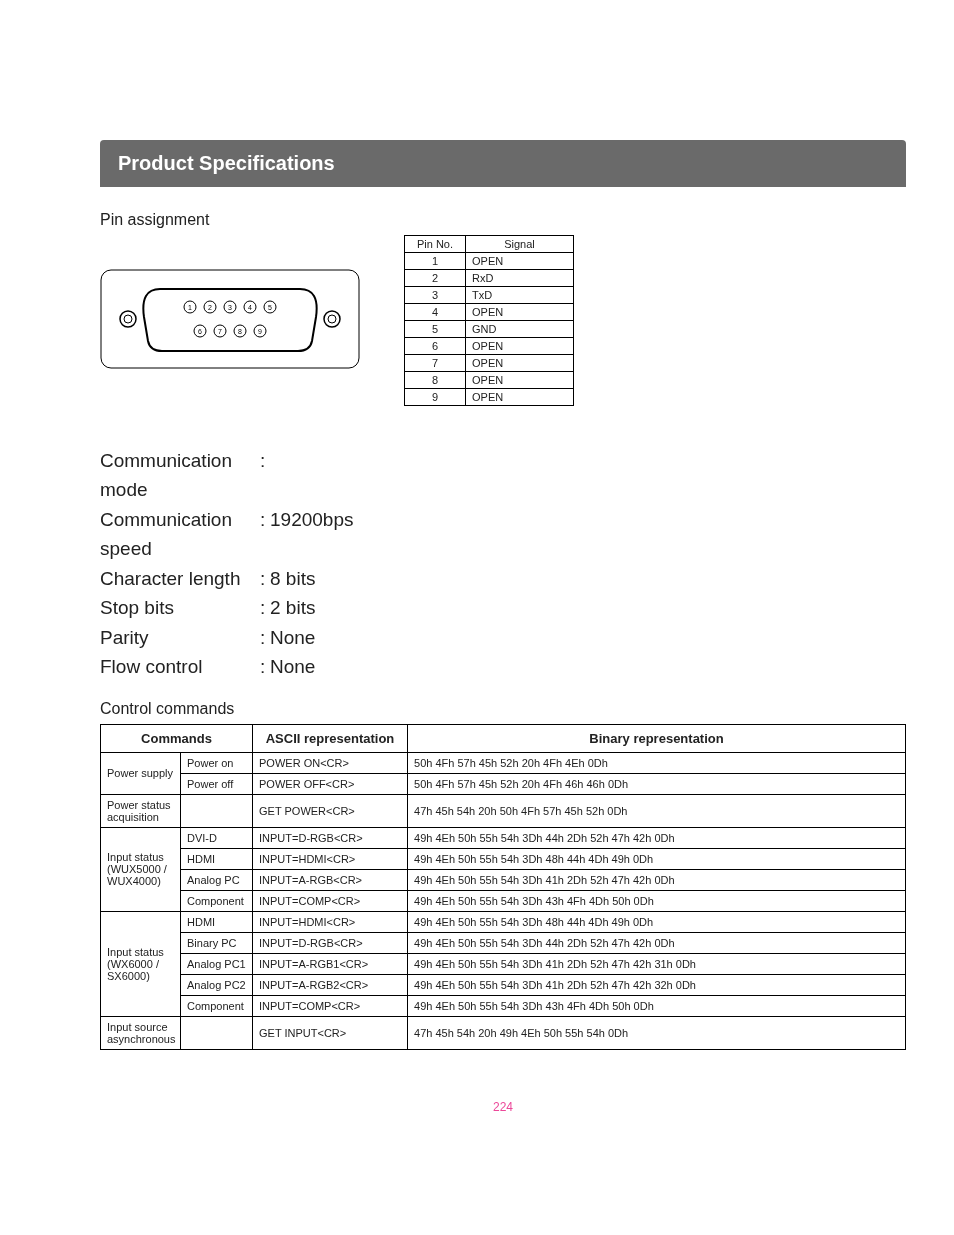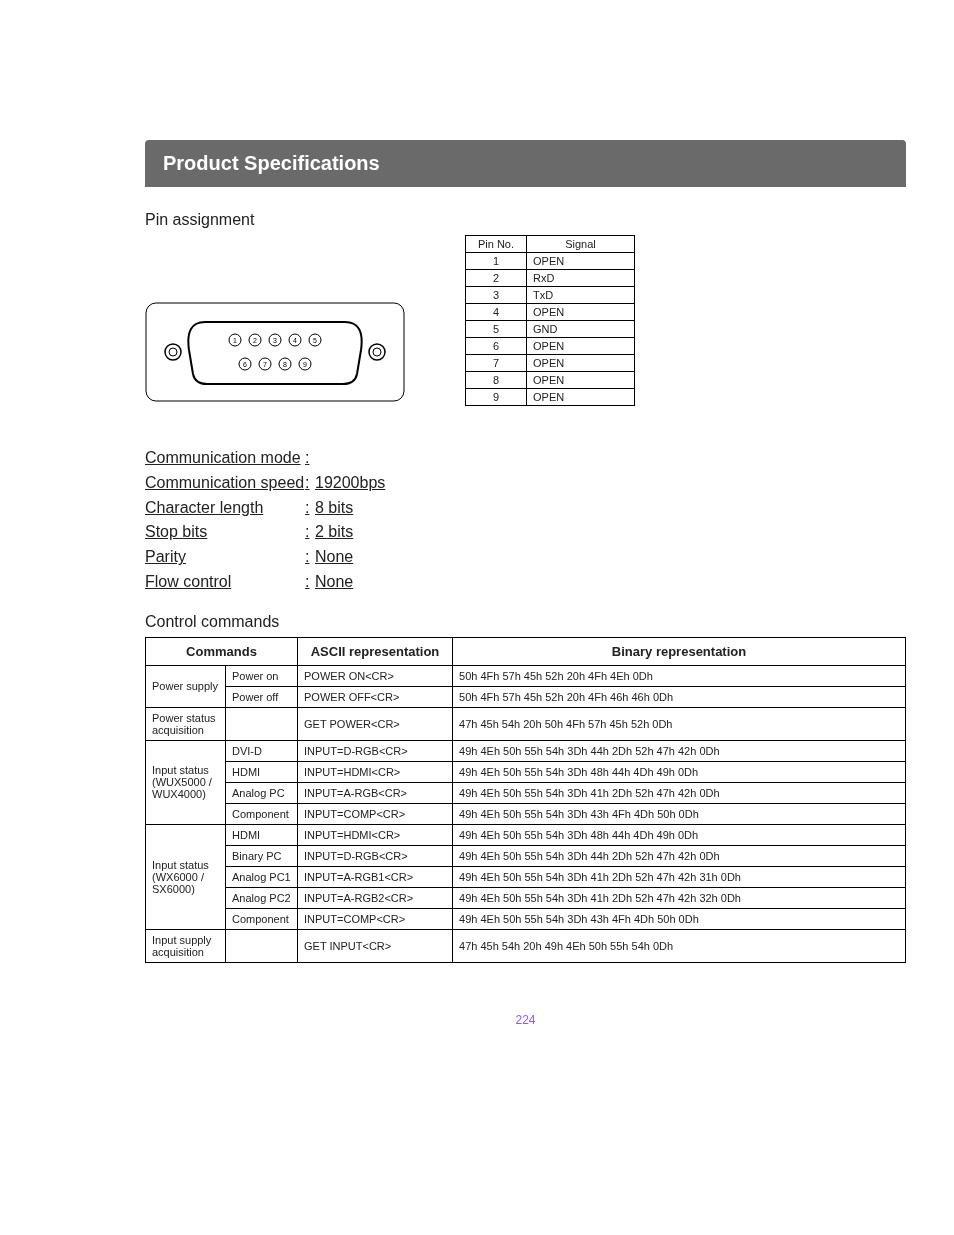--- a/index.html
+++ b/index.html
@@ -4,21 +4,20 @@
 <style>
   body {
     margin: 0;
     font-family: Arial, Helvetica, sans-serif;
     background: #fff;
     color: #222;
     width: 954px;
   }
   .page {
     padding: 140px 48px 60px 100px;
-    margin-left: 45px;
   }
   .title-bar {
     background: #6a6a6a;
     color: #fff;
     font-weight: bold;
     font-size: 20px;
     padding: 12px 18px;
     border-radius: 4px 4px 0 0;
     margin-bottom: 24px;
   }
@@ -36,45 +35,44 @@
     margin-right: 2px;
     position: relative;
     top: -1px;
   }
   .subhead {
     font-size: 16px;
     margin: 14px 0 6px 0;
   }
   .top-row {
     display: flex;
-    align-items: flex-end;
-    gap: 60px;
+    align-items: center;
+    gap: 44px;
     margin-bottom: 40px;
   }
   .connector {
     width: 260px;
   }
   .connector svg { width: 100%; height: auto; }
   .pin-table {
     border-collapse: collapse;
     font-size: 11px;
   }
   .pin-table th, .pin-table td {
     border: 1px solid #000;
     padding: 2px 6px;
     text-align: left;
   }
   .pin-table th.pin-col { width: 48px; text-align: center; font-weight: normal;}
   .pin-table th.sig-col { width: 95px; text-align: center; font-weight: normal;}
   .pin-table td.pin-col { text-align: center; }
   .comm-format {
-    font-size: 16px;
+    font-size: 19px;
     line-height: 1.55;
     margin-bottom: 18px;
-    text-decoration: underline;
   }
   .comm-row { display: flex; }
   .comm-label { width: 160px; }
   .comm-colon { width: 10px; }
   .control-table {
     border-collapse: collapse;
     width: 100%;
     font-size: 11px;
     table-layout: fixed;
   }
@@ -91,21 +89,21 @@
     padding: 6px 4px;
   }
   .col-cmd-cat { width: 80px; }
   .col-cmd-sub { width: 72px; }
   .col-ascii  { width: 155px; }
   .col-bin    { }
   .page-num {
     text-align: center;
     font-size: 12px;
     margin-top: 50px;
-    color: #8b5cf6;
+    color: #ec4899;
   }
 </style>
 </head>
 <body>
 
 <div class="page">
   <div class="title-bar">Product Specifications</div>
 
 
   <div class="subhead">Pin assignment</div>
@@ -297,21 +295,21 @@
           <td>Analog PC2</td>
           <td>INPUT=A-RGB2&lt;CR&gt;</td>
           <td>49h 4Eh 50h 55h 54h 3Dh 41h 2Dh 52h 47h 42h 32h 0Dh</td>
         </tr>
         <tr>
           <td>Component</td>
           <td>INPUT=COMP&lt;CR&gt;</td>
           <td>49h 4Eh 50h 55h 54h 3Dh 43h 4Fh 4Dh 50h 0Dh</td>
         </tr>
         <tr>
-          <td rowspan="1">Input supply acquisition</td>
+          <td rowspan="1">Input source asynchronous</td>
           <td></td>
           <td>GET INPUT&lt;CR&gt;</td>
           <td>47h 45h 54h 20h 49h 4Eh 50h 55h 54h 0Dh</td>
         </tr>
       </tbody>
   </table>
 
   <div class="page-num">224</div>
 </div>
 

